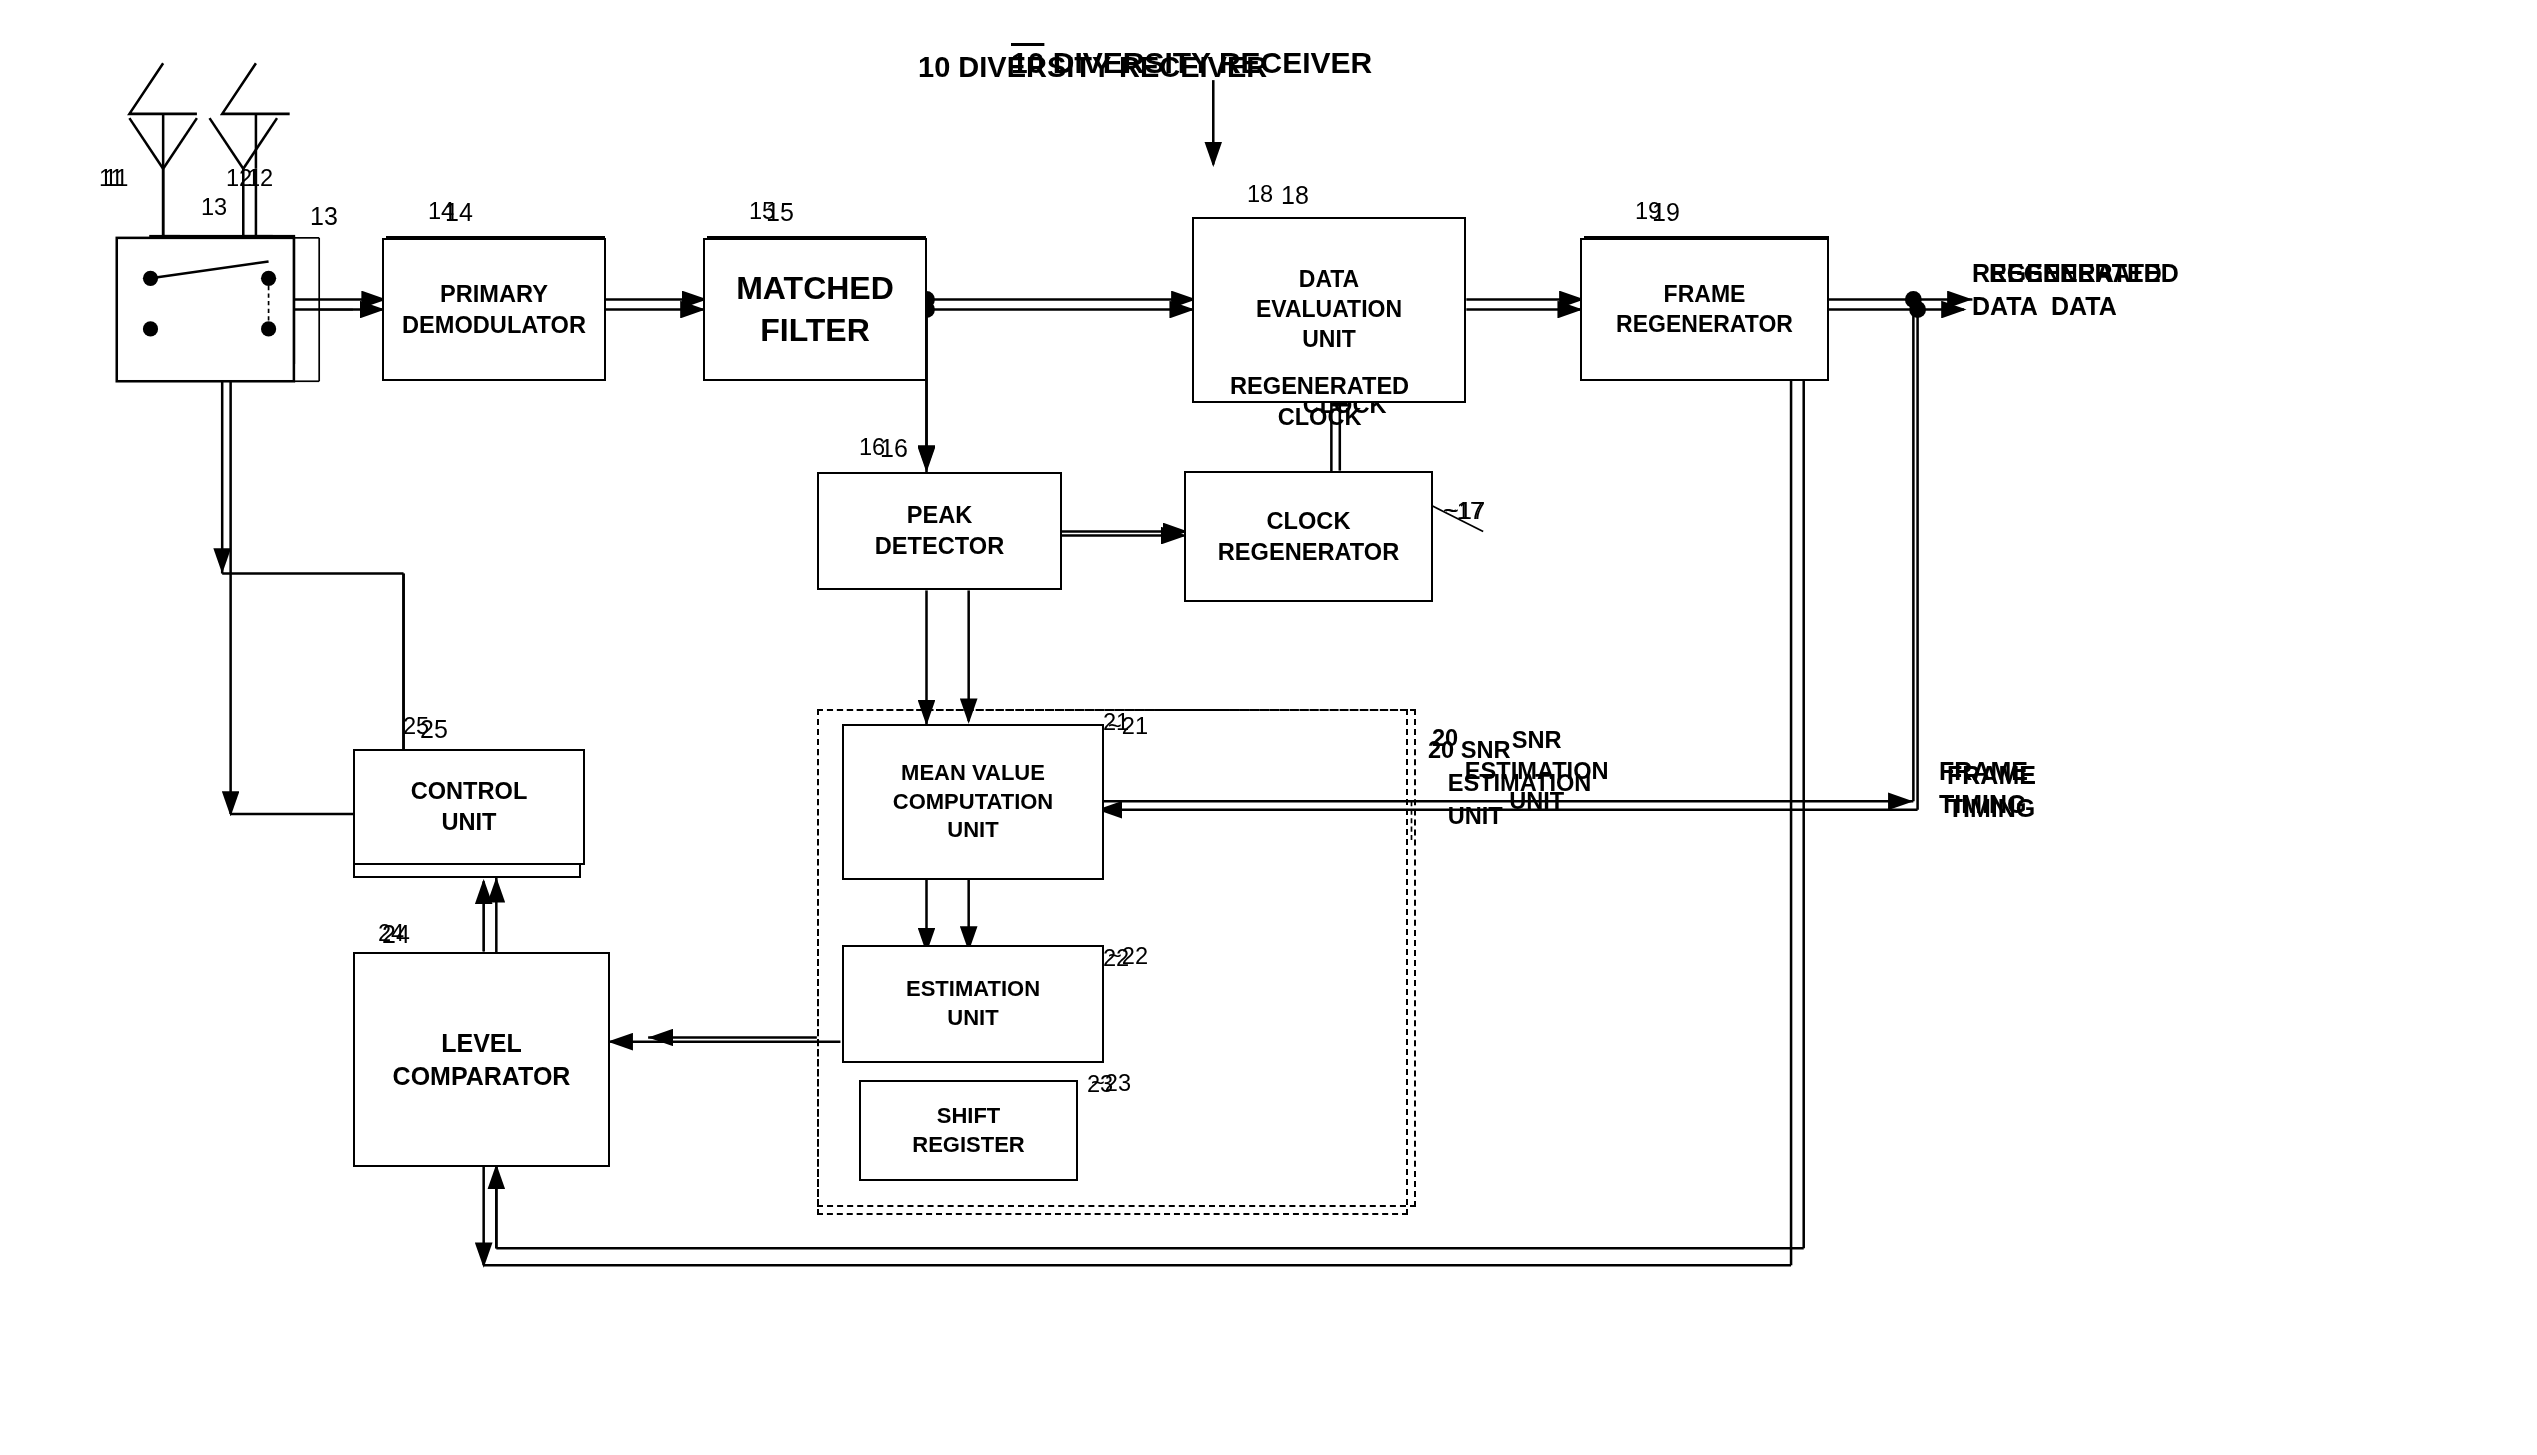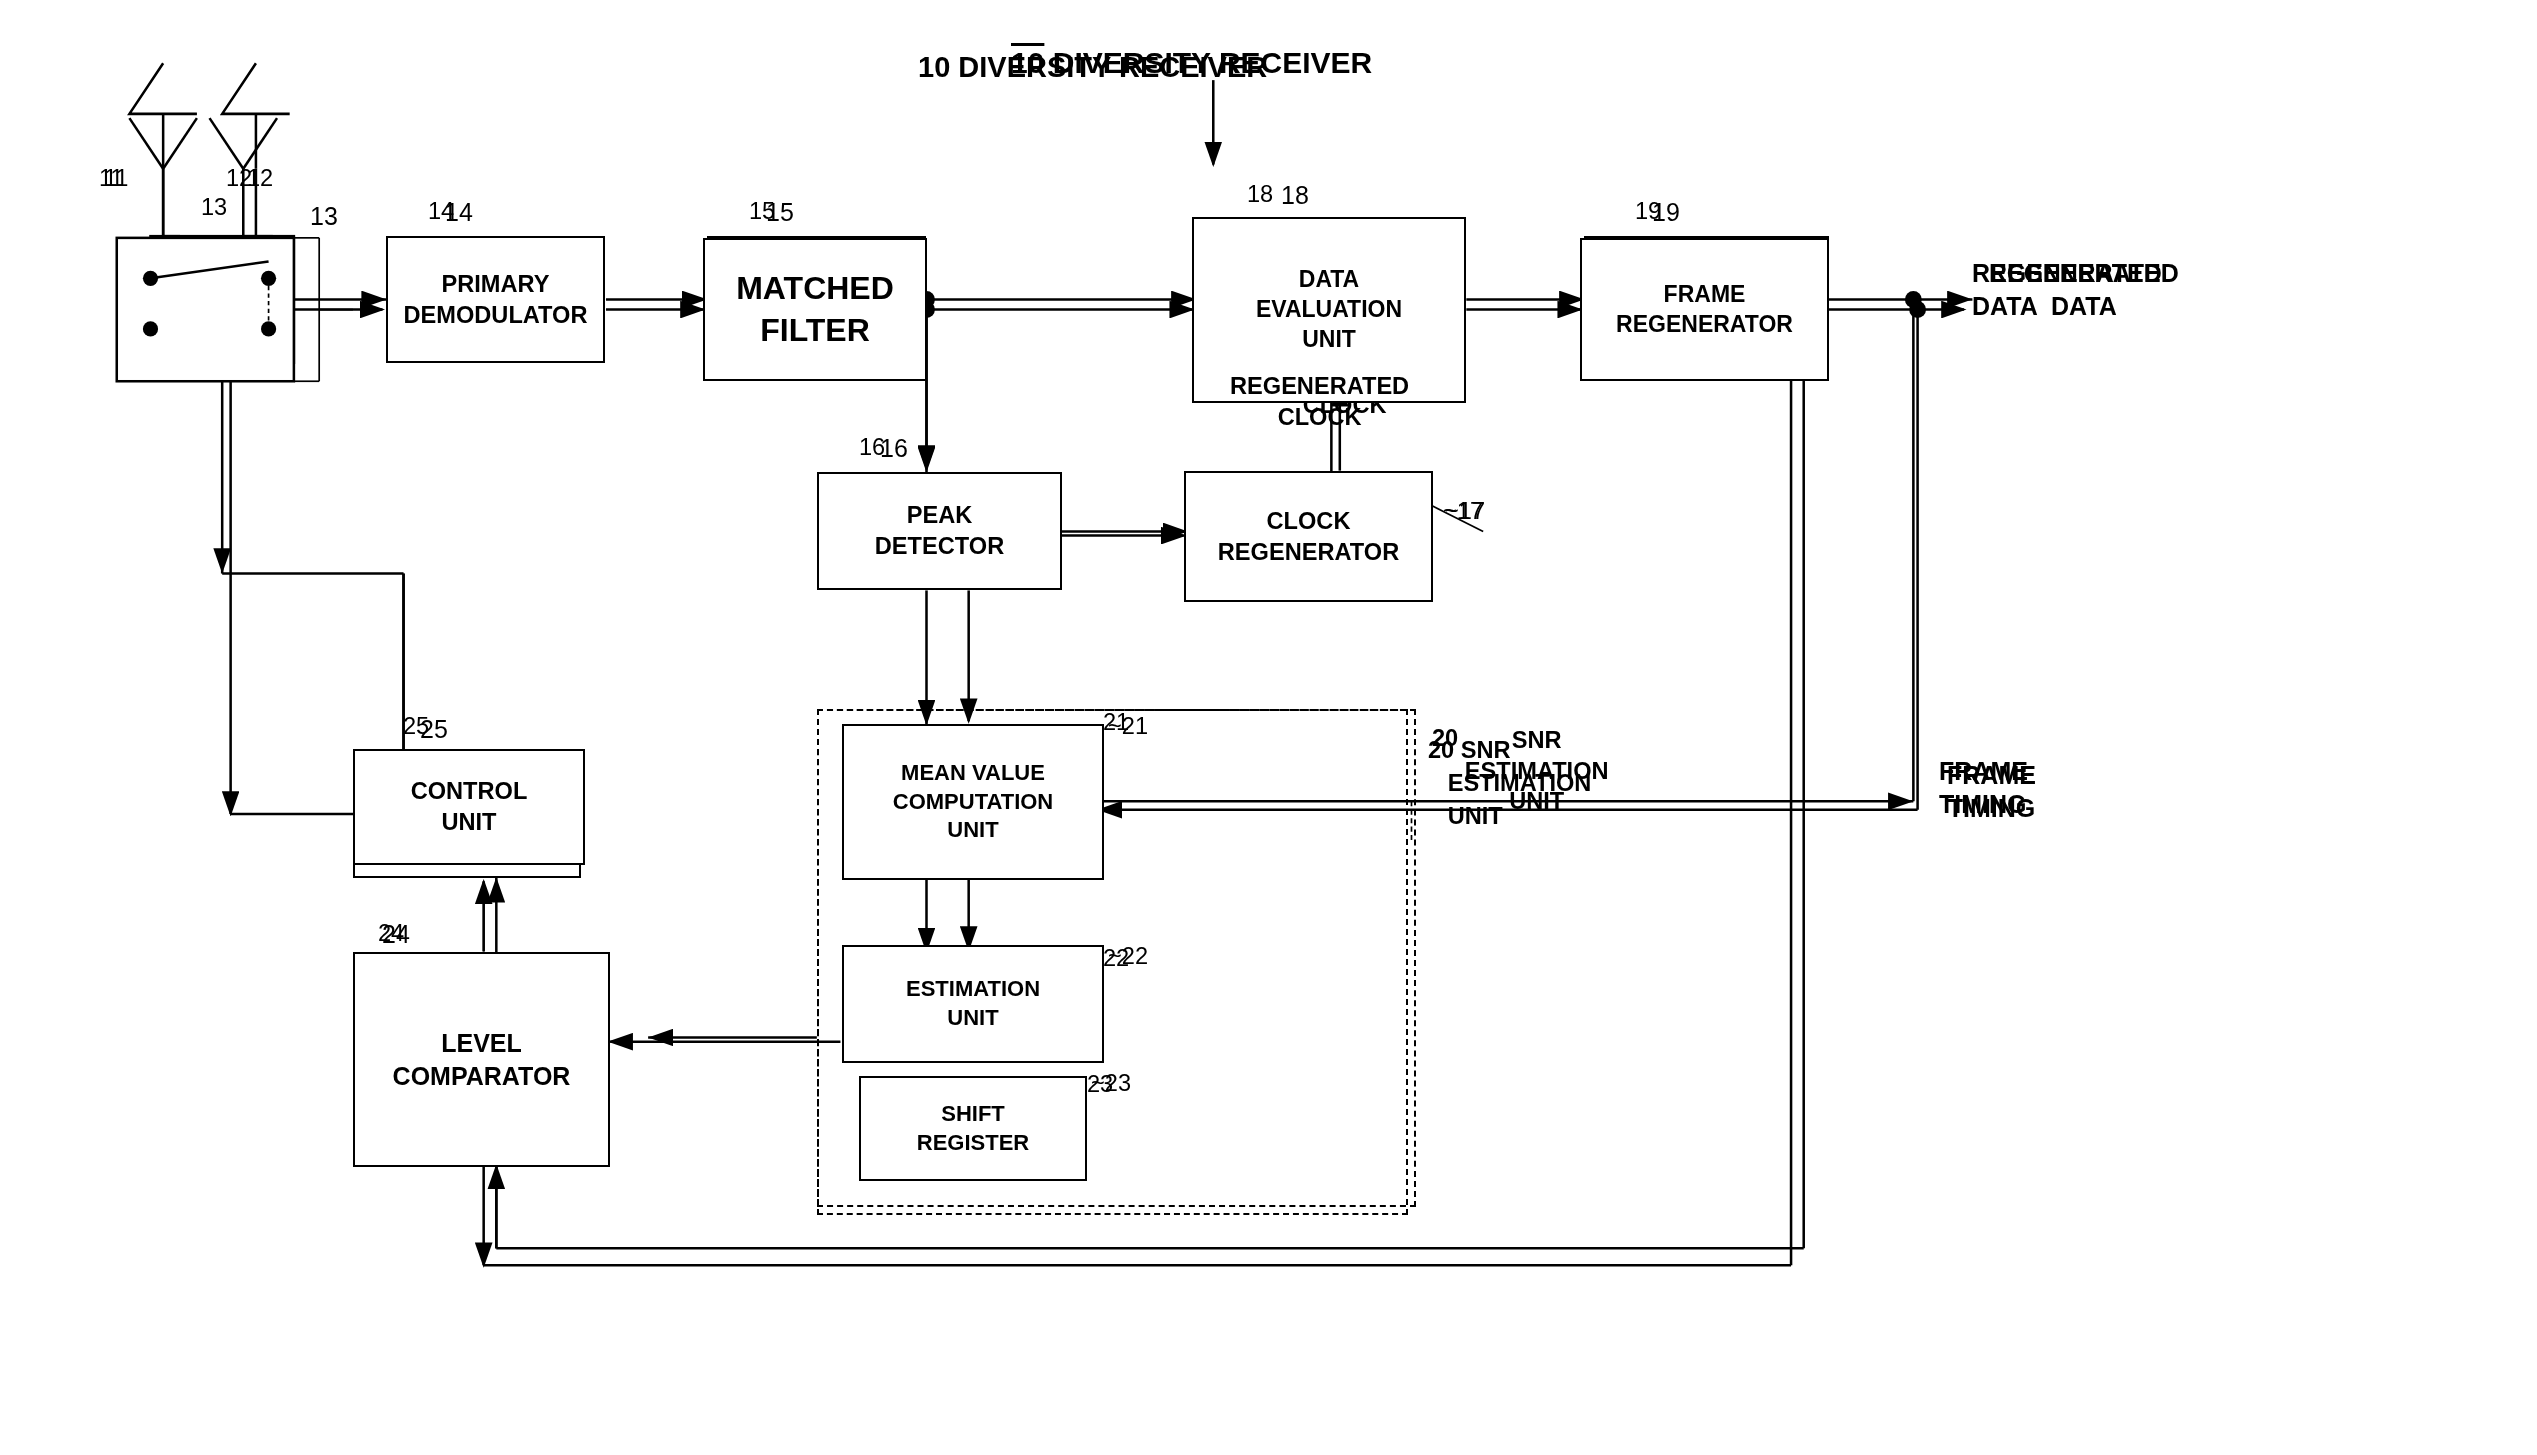--- a/index.html
+++ b/index.html
@@ -331,20 +331,23 @@
   <div class="label-number" style="position:absolute; top:198px; left:734px; font-size:25px;">15</div>
   <div class="label-number" style="position:absolute; top:181px; left:1249px; font-size:25px;">18</div>
   <div class="label-number" style="position:absolute; top:198px; left:1620px; font-size:25px;">19</div>
   <div class="label-number" style="position:absolute; top:434px; left:848px; font-size:25px;">16</div>
   <div class="label-number" style="position:absolute; top:715px; left:388px; font-size:25px;">25</div>
   <div class="label-number" style="position:absolute; top:920px; left:350px; font-size:25px;">24</div>
   <div class="label-number" style="position:absolute; top:165px; left:72px; font-size:23.6px;">11</div>
   <div class="label-number" style="position:absolute; top:165px; left:215px; font-size:23.6px;">12</div>
   <div class="label-number" style="position:absolute; top:202px; left:278px; font-size:25px;">13</div>
 
+  <div class="block" style="left:350px; top:238px; width:224px; height:143px; font-size:23.6px;">
+    PRIMARY<br>DEMODULATOR
+  </div>
 
   <div class="block" style="left:671px; top:238px; width:224px; height:143px; font-size:32px;">
     MATCHED<br>FILTER
   </div>
 
   <div class="block" style="left:1160px; top:217px; width:274px; height:186px; font-size:23px;">
     DATA<br>EVALUATION<br>UNIT
   </div>
 
   <div class="block" style="left:1548px; top:238px; width:249px; height:143px; font-size:23px;">
@@ -372,23 +375,20 @@
   <div class="block" style="left:810px; top:724px; width:262px; height:156px; font-size:22px;">
     MEAN VALUE<br>COMPUTATION<br>UNIT
   </div>
   <div style="position:absolute; top:713px; left:1076px; font-size:23.6px;">~21</div>
 
   <div class="block" style="left:810px; top:945px; width:262px; height:118px; font-size:22px;">
     ESTIMATION<br>UNIT
   </div>
   <div style="position:absolute; top:943px; left:1076px; font-size:23.6px;">~22</div>
 
-  <div class="block" style="left:827px; top:1076px; width:228px; height:105px; font-size:22px;">
-    SHIFT<br>REGISTER
-  </div>
   <div style="position:absolute; top:1070px; left:1059px; font-size:23.6px;">~23</div>
 
   <div class="block" style="left:321px; top:952px; width:257px; height:215px; font-size:25px;">
     LEVEL<br>COMPARATOR
   </div>
 
   <div class="block" style="left:321px; top:749px; width:232px; height:116px; font-size:23.6px;">
     CONTROL<br>UNIT
   </div>
 

